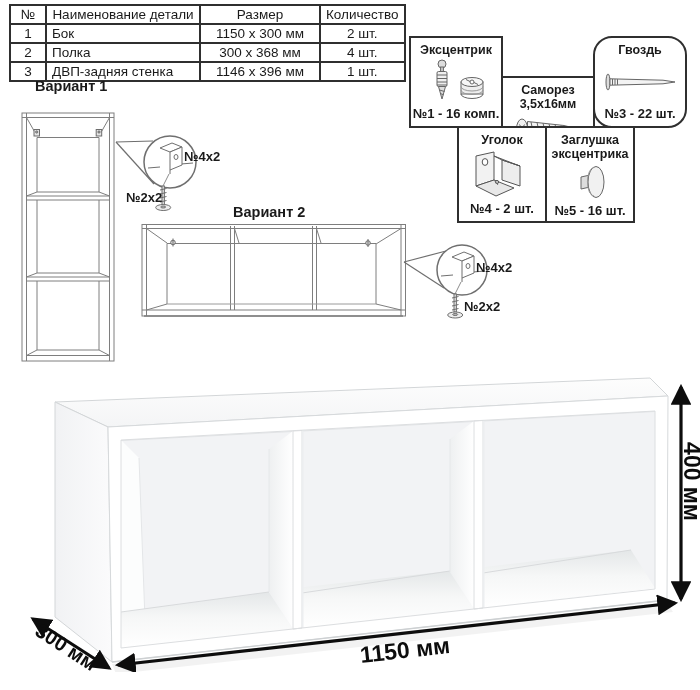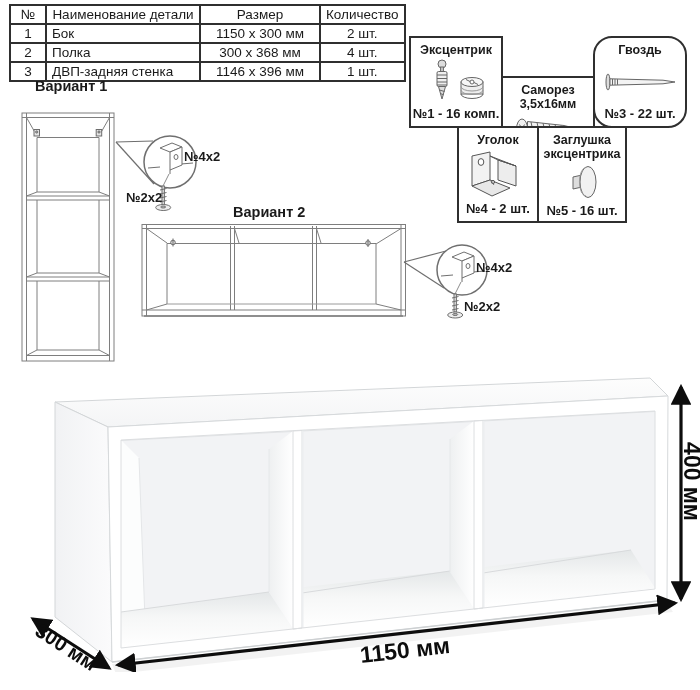--- a/index.html
+++ b/index.html
@@ -130,21 +130,21 @@
               <line x1="16" y1="12.1" x2="16" y2="17.9"></line>
             <line x1="18.5" y1="12.2" x2="18.5" y2="17.8"></line>
           </g>
         </svg>
       </div>
       <div class="hw-label">№3 - 22 шт.</div>
     </div>
   </div>
 
   <div class="hw-row abs" style="left:457px;top:126px;">
-    <div class="hw-cell" style="width:82px;height:97px;">
+    <div class="hw-cell" style="width:90px;height:97px;">
       <div class="hw-title">Уголок</div>
       <div class="hw-sub"></div>
       <div class="hw-icon">
         <svg width="80" height="52" viewBox="0 0 80 52">
           <g stroke="#555" stroke-width="1" fill="#f2f2f2">
             <polygon points="14,8 32,4 32,32 14,38"></polygon>
             <ellipse cx="23" cy="14" rx="2.8" ry="3.4" fill="#fff"></ellipse>
             <polygon points="14,38 32,32 52,40 34,48" fill="#e8e8e8"></polygon>
             <polygon points="40,12 58,18 58,38 40,32" fill="#ededed"></polygon>
             <polygon points="32,8 40,12 58,18 50,15" fill="#f6f6f6"></polygon>

